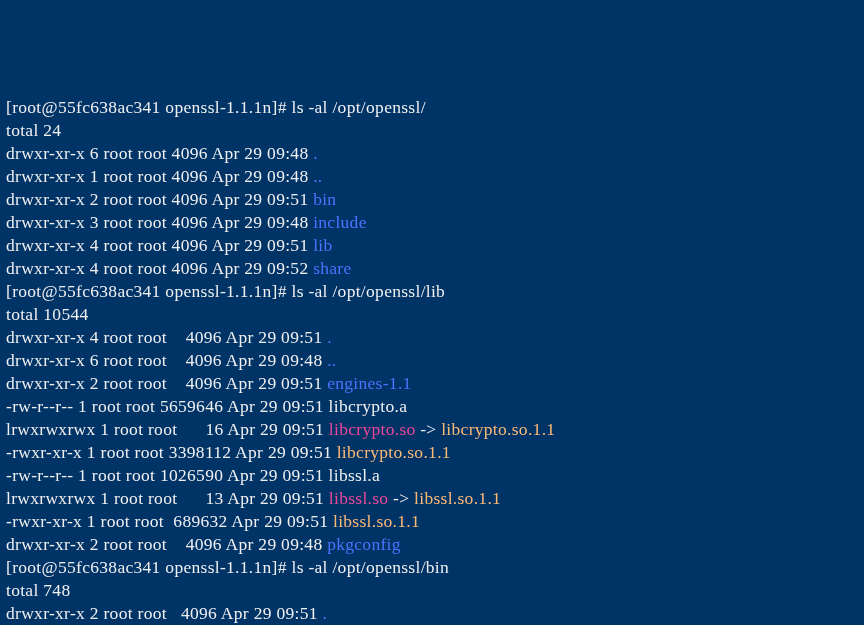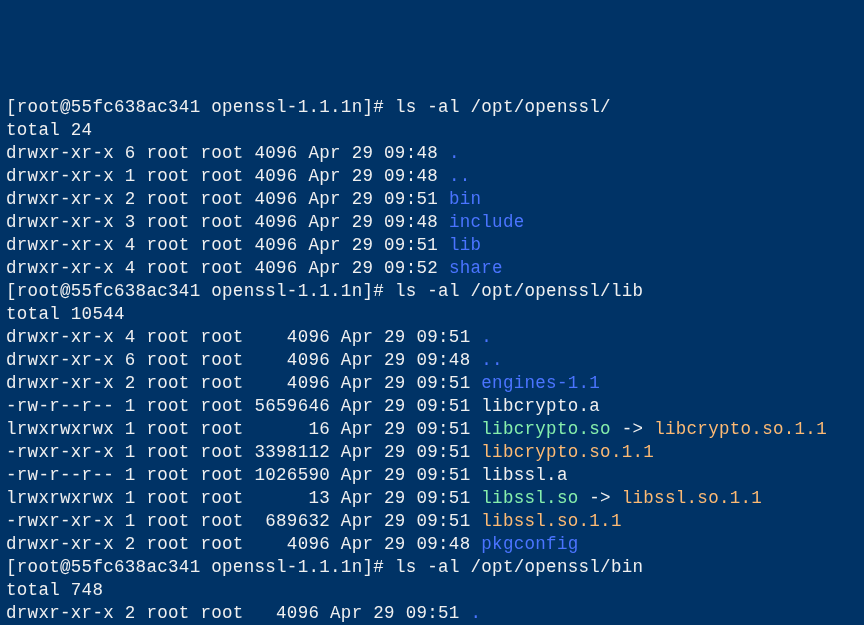--- a/index.html
+++ b/index.html
@@ -8,24 +8,24 @@
     padding: 4px 6px;
     font-family: "Consolas", "Courier New", monospace;
     font-size: 17.5px;
     line-height: 23px;
     color: #e8e8e8;
     width: 864px;
     box-sizing: border-box;
     white-space: pre;
     letter-spacing: 0.3px;
   }
-  .line { white-space: pre; }
+  .line { white-space: pre; font-family: Liberation Serif, serif; }
   .fg-white   { color: #f0f0f0; }
   .fg-blue    { color: #4a74ff; }
-  .fg-cyan    { color: #86efac; }
+  .fg-cyan    { color: #ec4899; }
   .fg-green   { color: #fdba74; }
   .prompt     { color: #f0f0f0; }
 </style>
 </head>
 <body>
 
 
 
 <div id="terminal"><div class="line"><span class="prompt">[root@55fc638ac341 openssl-1.1.1n]# </span><span class="fg-white">ls -al /opt/openssl/</span></div><div class="line"><span class="fg-white">total 24</span></div><div class="line"><span class="fg-white">drwxr-xr-x 6 root root 4096 Apr 29 09:48 </span><span class="fg-blue">.</span></div><div class="line"><span class="fg-white">drwxr-xr-x 1 root root 4096 Apr 29 09:48 </span><span class="fg-blue">..</span></div><div class="line"><span class="fg-white">drwxr-xr-x 2 root root 4096 Apr 29 09:51 </span><span class="fg-blue">bin</span></div><div class="line"><span class="fg-white">drwxr-xr-x 3 root root 4096 Apr 29 09:48 </span><span class="fg-blue">include</span></div><div class="line"><span class="fg-white">drwxr-xr-x 4 root root 4096 Apr 29 09:51 </span><span class="fg-blue">lib</span></div><div class="line"><span class="fg-white">drwxr-xr-x 4 root root 4096 Apr 29 09:52 </span><span class="fg-blue">share</span></div><div class="line"><span class="prompt">[root@55fc638ac341 openssl-1.1.1n]# </span><span class="fg-white">ls -al /opt/openssl/lib</span></div><div class="line"><span class="fg-white">total 10544</span></div><div class="line"><span class="fg-white">drwxr-xr-x 4 root root    4096 Apr 29 09:51 </span><span class="fg-blue">.</span></div><div class="line"><span class="fg-white">drwxr-xr-x 6 root root    4096 Apr 29 09:48 </span><span class="fg-blue">..</span></div><div class="line"><span class="fg-white">drwxr-xr-x 2 root root    4096 Apr 29 09:51 </span><span class="fg-blue">engines-1.1</span></div><div class="line"><span class="fg-white">-rw-r--r-- 1 root root 5659646 Apr 29 09:51 </span><span class="fg-white">libcrypto.a</span></div><div class="line"><span class="fg-white">lrwxrwxrwx 1 root root      16 Apr 29 09:51 </span><span class="fg-cyan">libcrypto.so</span><span class="fg-white"> -&gt; </span><span class="fg-green">libcrypto.so.1.1</span></div><div class="line"><span class="fg-white">-rwxr-xr-x 1 root root 3398112 Apr 29 09:51 </span><span class="fg-green">libcrypto.so.1.1</span></div><div class="line"><span class="fg-white">-rw-r--r-- 1 root root 1026590 Apr 29 09:51 </span><span class="fg-white">libssl.a</span></div><div class="line"><span class="fg-white">lrwxrwxrwx 1 root root      13 Apr 29 09:51 </span><span class="fg-cyan">libssl.so</span><span class="fg-white"> -&gt; </span><span class="fg-green">libssl.so.1.1</span></div><div class="line"><span class="fg-white">-rwxr-xr-x 1 root root  689632 Apr 29 09:51 </span><span class="fg-green">libssl.so.1.1</span></div><div class="line"><span class="fg-white">drwxr-xr-x 2 root root    4096 Apr 29 09:48 </span><span class="fg-blue">pkgconfig</span></div><div class="line"><span class="prompt">[root@55fc638ac341 openssl-1.1.1n]# </span><span class="fg-white">ls -al /opt/openssl/bin</span></div><div class="line"><span class="fg-white">total 748</span></div><div class="line"><span class="fg-white">drwxr-xr-x 2 root root   4096 Apr 29 09:51 </span><span class="fg-blue">.</span></div></div>
 

